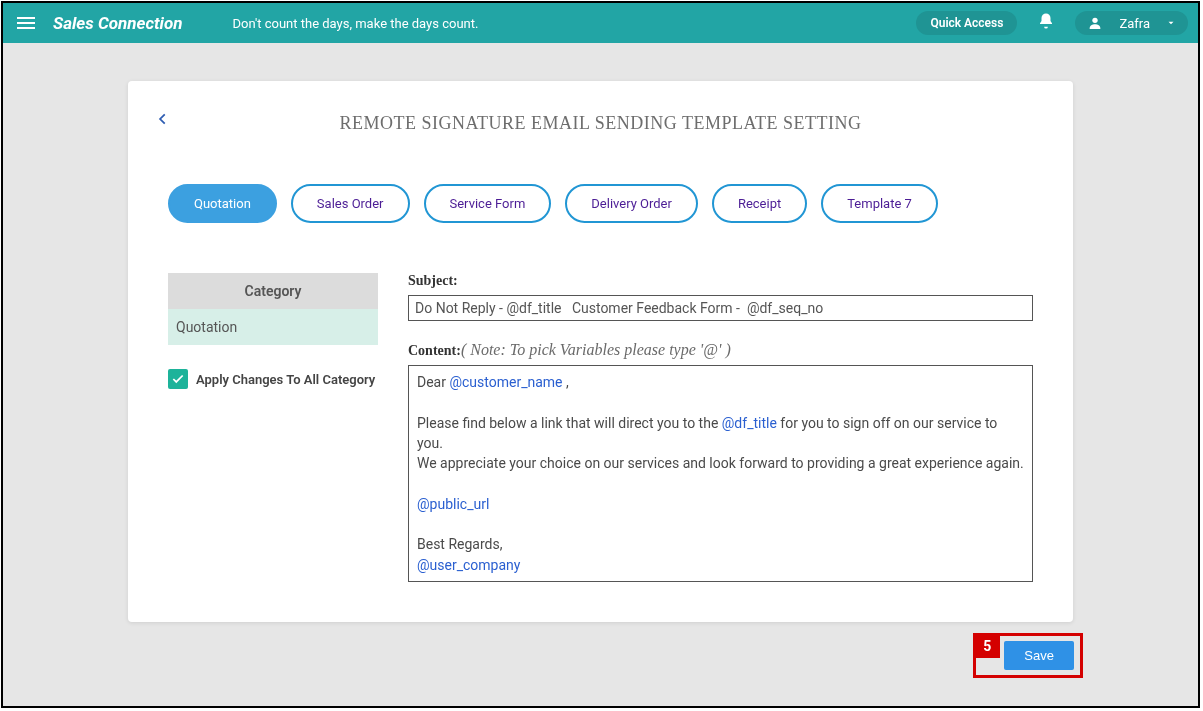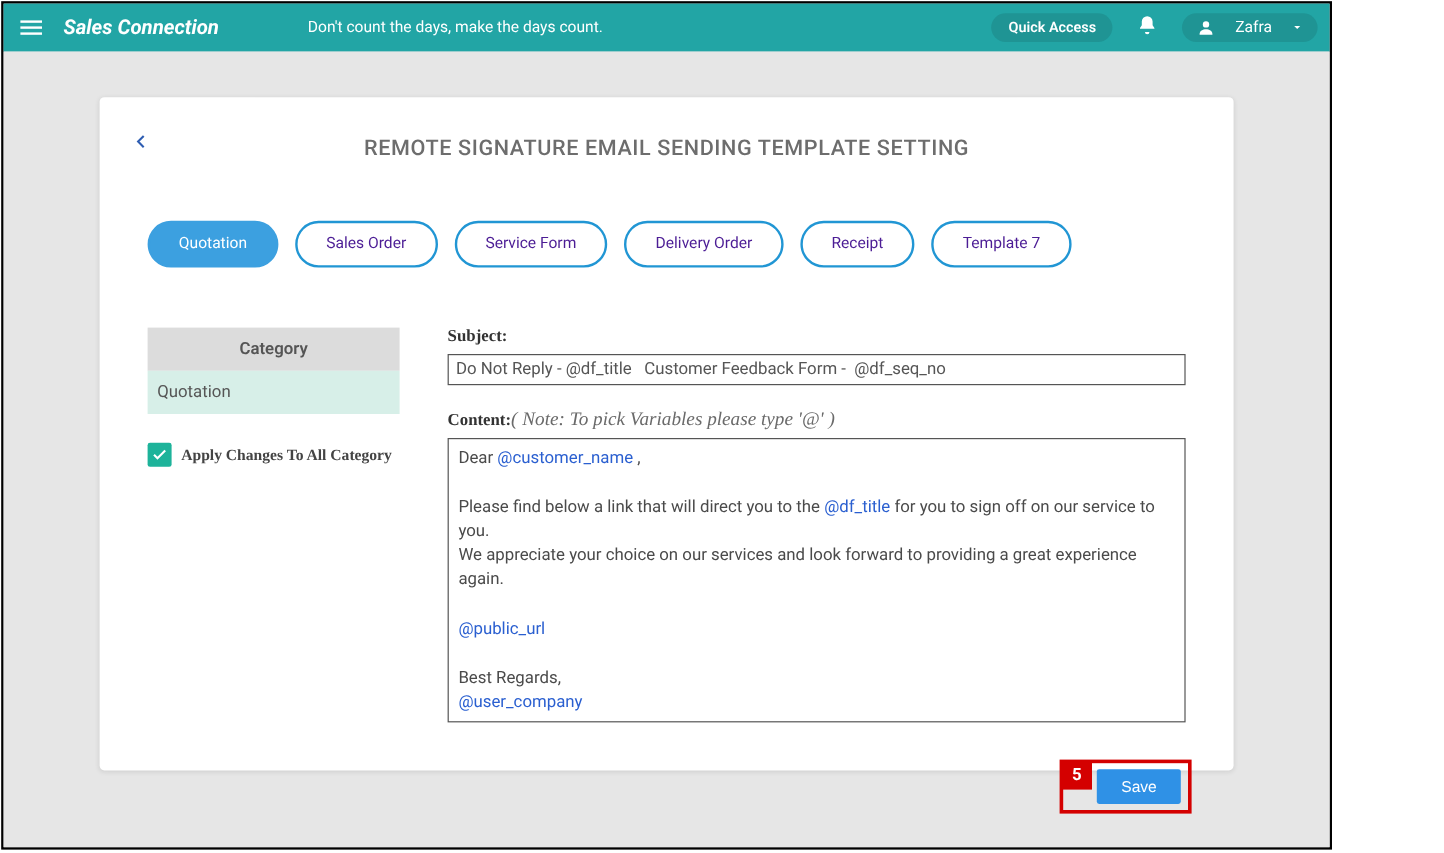--- a/index.html
+++ b/index.html
@@ -6,39 +6,39 @@
   body {
     font-family: -apple-system, BlinkMacSystemFont, "Segoe UI", Roboto, Arial, sans-serif;
     background: #fff;
     width: 1203px;
     height: 711px;
     overflow: hidden;
     position: relative;
   }
   .frame {
     border: 2px solid #000;
-    width: 1109px;
+    width: 1199px;
     height: 707px;
     position: absolute;
     top: 1px; left: 1px;
     background: #e6e6e6;
   }
   .topbar {
     height: 40px;
     background: #22a5a5;
     display: flex;
     align-items: center;
     color: #fff;
     padding: 0 10px;
     gap: 14px;
   }
   .hamburger { cursor:pointer; display:flex; flex-direction:column; gap:3px; padding:4px;}
   .hamburger span { width:18px; height:2px; background:#fff; display:block;}
   .brand { font-weight:700; font-size:17px; font-style: italic;}
-  .tagline { font-size:13px; margin-left:60px;}
+  .tagline { font-size:13px; margin-left:36px;}
   .spacer { flex:1; }
   .qa-btn {
     background:#1f9494; border-radius:16px; padding:5px 14px;
     font-size:12px; font-weight:600; cursor:pointer;
   }
   .bell-wrap { padding:0 6px; cursor:pointer;}
   .user-pill {
     background:#1f9494; border-radius:16px; padding:4px 12px;
     display:flex; align-items:center; gap:16px; cursor:pointer; font-size:13px;
   }
@@ -57,45 +57,45 @@
     box-shadow: 0 1px 4px rgba(0,0,0,.1);
     padding: 28px 40px 40px 40px;
     position: relative;
   }
   .back-arrow {
     position:absolute; left:28px; top:28px; cursor:pointer;
     color:#2e5db2; font-size:18px; font-weight:600;
   }
   .card-title {
     text-align:center; color:#6d6d6d; font-size:18px; letter-spacing:.5px;
-    font-weight:500; margin-bottom:50px; margin-top:4px;
+    font-weight:500; margin-bottom:50px; margin-top:4px;font-family:Liberation Serif, serif;
   }
   .pill-row { display:flex; gap:14px; flex-wrap:wrap; margin-bottom:50px;}
   .pill {
     border:2px solid #2196d4; border-radius:24px; padding:10px 24px;
     color:#4c1d95; font-size:13px; cursor:pointer; background:#fff;
     min-width:80px; text-align:center;
   }
   .pill.active { background:#3ca0e0; color:#fff; border-color:#3ca0e0;}
-  .main-row { display:flex; gap:40px;}
+  .main-row { display:flex; gap:30px;}
   .left-col { width:210px;}
   .cat-header {
     background:#dcdcdc; text-align:center; padding:10px 0;
     color:#555; font-weight:600; font-size:14px;
   }
   .cat-item {
     background:#d7efe8; padding:10px 8px; color:#555; font-size:14px;
   }
   .apply-row { display:flex; align-items:center; gap:8px; margin-top:24px;}
   .chk {
     width:20px; height:20px; background:#1db39a; display:flex;
     align-items:center; justify-content:center; border-radius:2px; cursor:pointer;
   }
   .chk svg { stroke:#fff; stroke-width:3; fill:none;}
-  .apply-label { font-size:13px; font-weight:600; color:#444;font-family:Liberation Serif, serif;}
+  .apply-label { font-size:13px; font-weight:600; color:#444;}
   .right-col { flex:1;}
   .fld-label { font-weight:700; color:#333; font-size:14px; margin-bottom:6px;font-family:Liberation Serif, serif;}
   .note-span { font-weight:400; font-style:italic; color:#6a6a6a; font-size:16px;}
   .subject-input {
     width:100%; border:1px solid #555; padding:4px 6px; font-size:14px;
     color:#555; margin-bottom:20px; font-family:inherit;
   }
   .content-box {
     width:100%; border:1px solid #555; padding:6px 8px;
     font-size:14px; color:#4a4a4a; line-height:1.45;

